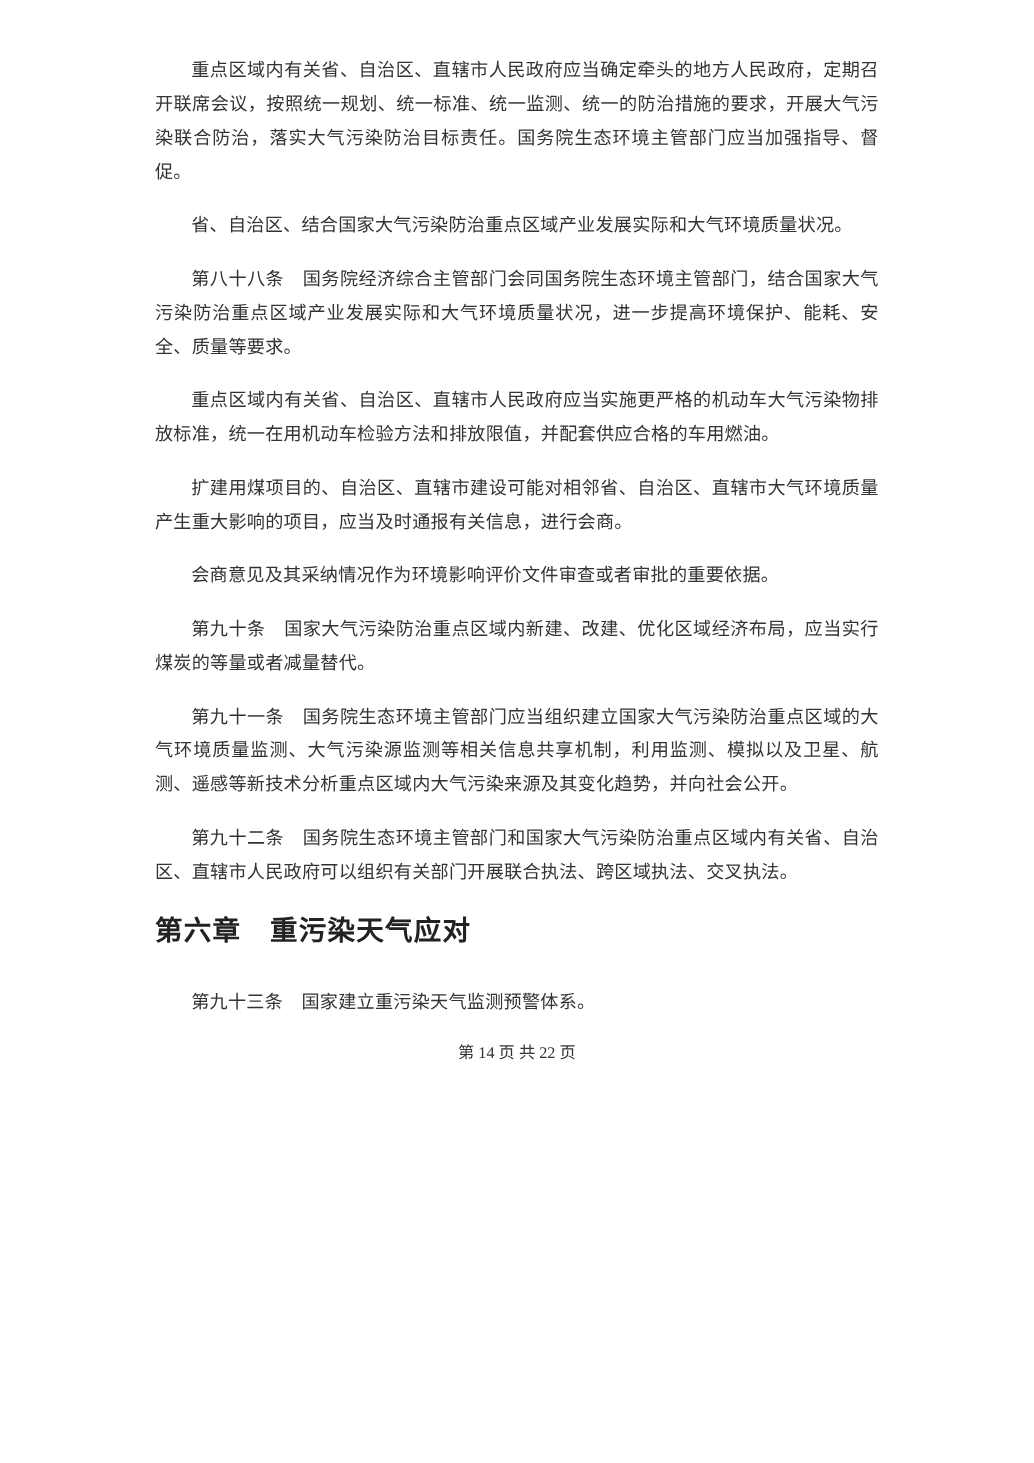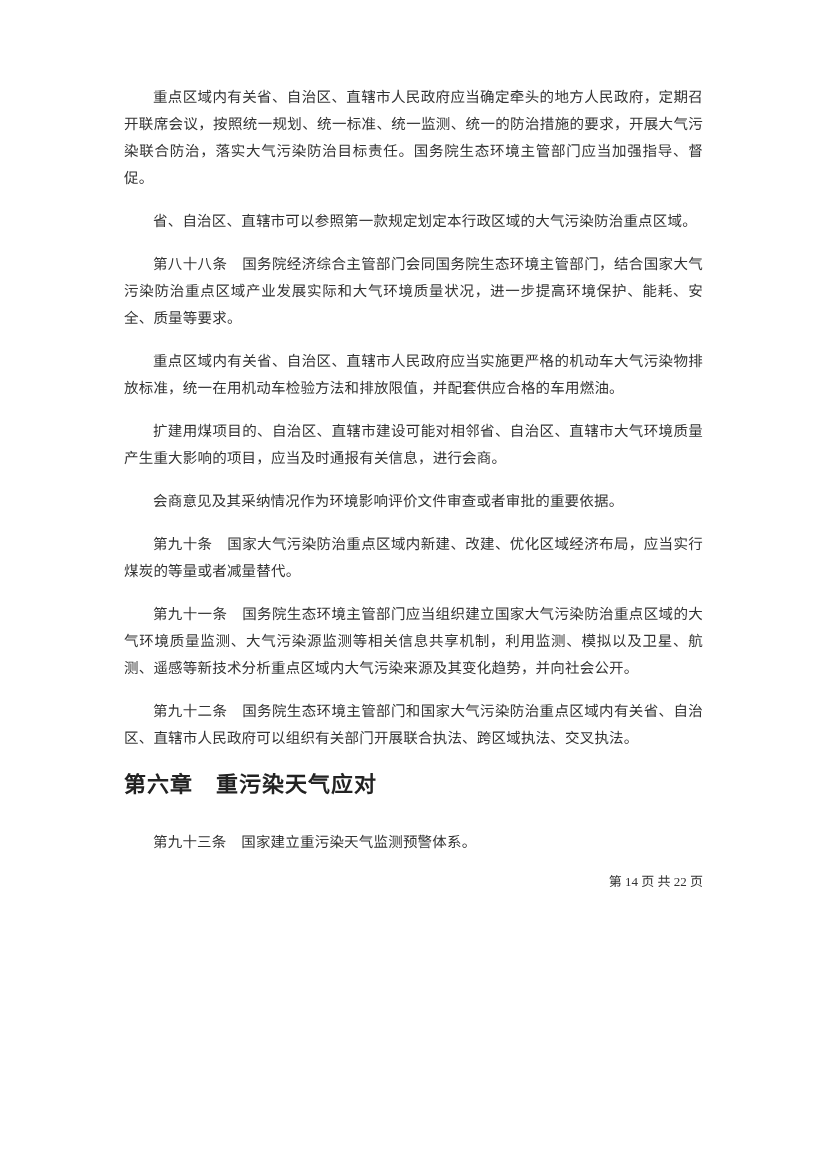--- a/index.html
+++ b/index.html
@@ -14,21 +14,21 @@
     background: #ffffff;
     overflow: hidden;
     font-family: "Liberation Serif", "DejaVu Serif", serif;
     color: #333333;
   }
   .doc {
     position: absolute;
     left: 124px;
     right: 124px;
     top: 0;
-    padding-top: 84px;
+    padding-top: 44px;
   }
   p.para {
     margin: 0 0 16px 0;
     font-size: 14.5px;
     line-height: 27px;
     text-align: justify;
     text-indent: 29px;
     letter-spacing: 0.2px;
     word-break: break-all;
   }
@@ -37,33 +37,33 @@
     font-size: 22px;
     line-height: 33px;
     text-align: left;
     font-weight: bold;
     font-family: "Liberation Sans", "DejaVu Sans", sans-serif;
     color: #222222;
     letter-spacing: 1px;
   }
   .footer {
     margin: 0;
-    text-align: right;
+    text-align: center;
     font-size: 13px;
     line-height: 20px;
     color: #333333;
   }
 </style>
 </head>
 <body>
 
 <div class="page">
   <main class="doc">
     <p class="para">重点区域内有关省、自治区、直辖市人民政府应当确定牵头的地方人民政府，定期召开联席会议，按照统一规划、统一标准、统一监测、统一的防治措施的要求，开展大气污染联合防治，落实大气污染防治目标责任。国务院生态环境主管部门应当加强指导、督促。</p>
-    <p class="para">省、自治区、直辖市可以参照第一款规定划定本行政区域的大气污染防治重点区域。</p>
+    <p class="para">省、自治区、结合国家大气污染防治重点区域产业发展实际和大气环境质量状况。</p>
     <p class="para">第八十八条　国务院经济综合主管部门会同国务院生态环境主管部门，结合国家大气污染防治重点区域产业发展实际和大气环境质量状况，进一步提高环境保护、能耗、安全、质量等要求。</p>
     <p class="para">重点区域内有关省、自治区、直辖市人民政府应当实施更严格的机动车大气污染物排放标准，统一在用机动车检验方法和排放限值，并配套供应合格的车用燃油。</p>
     <p class="para">扩建用煤项目的、自治区、直辖市建设可能对相邻省、自治区、直辖市大气环境质量产生重大影响的项目，应当及时通报有关信息，进行会商。</p>
     <p class="para">会商意见及其采纳情况作为环境影响评价文件审查或者审批的重要依据。</p>
     <p class="para">第九十条　国家大气污染防治重点区域内新建、改建、优化区域经济布局，应当实行煤炭的等量或者减量替代。</p>
     <p class="para">第九十一条　国务院生态环境主管部门应当组织建立国家大气污染防治重点区域的大气环境质量监测、大气污染源监测等相关信息共享机制，利用监测、模拟以及卫星、航测、遥感等新技术分析重点区域内大气污染来源及其变化趋势，并向社会公开。</p>
     <p class="para">第九十二条　国务院生态环境主管部门和国家大气污染防治重点区域内有关省、自治区、直辖市人民政府可以组织有关部门开展联合执法、跨区域执法、交叉执法。</p>
     <h2 class="chapter">第六章　重污染天气应对</h2>
     <p class="para">第九十三条　国家建立重污染天气监测预警体系。</p>
     <div class="footer">

